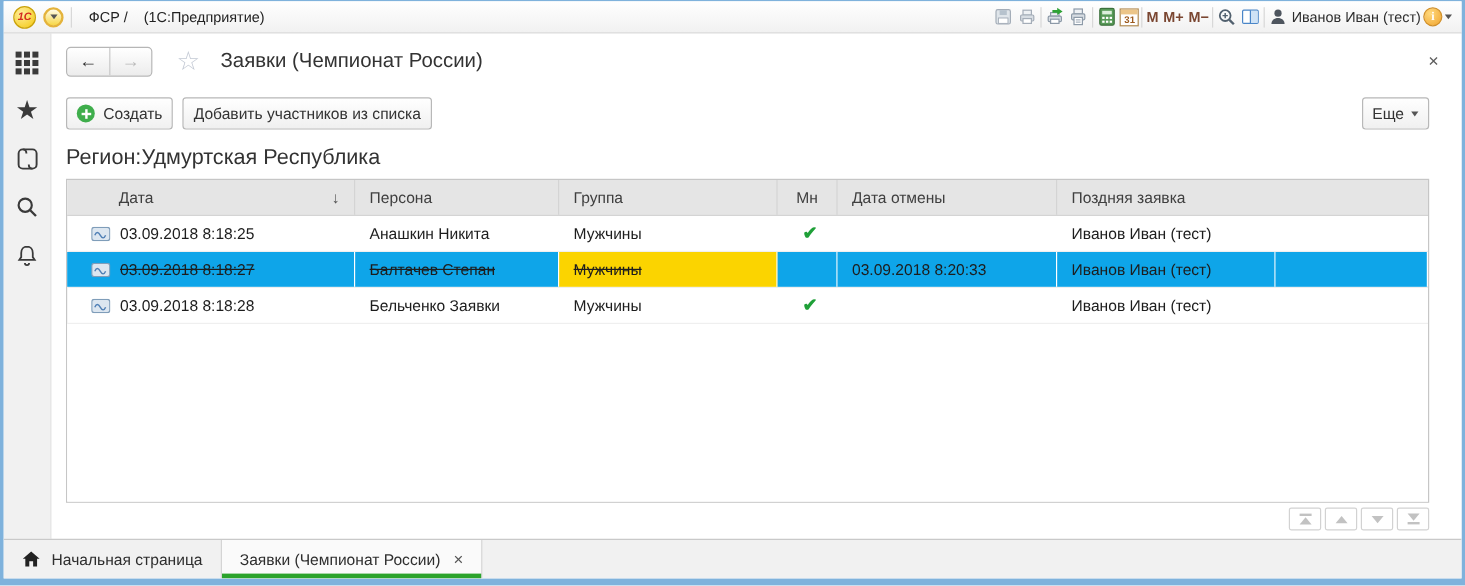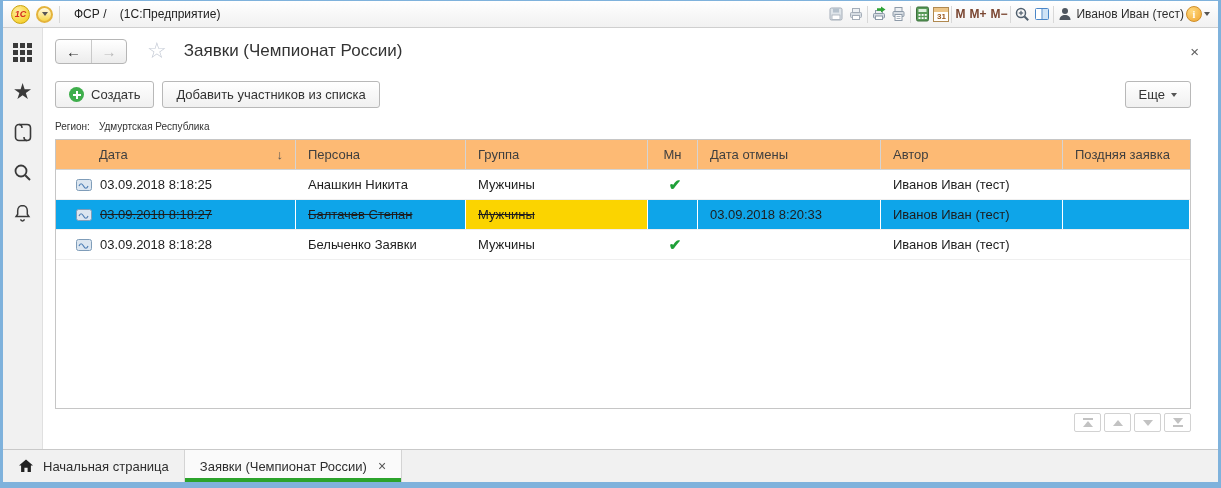--- a/index.html
+++ b/index.html
@@ -57,31 +57,31 @@
     background:linear-gradient(#ffffff,#ececec); height:25px; }
   .nav-btn { width:35px; display:flex; align-items:center; justify-content:center; font-size:15px; }
   .nav-back { color:#2f2f2f; }
   .nav-fwd { color:#b9b9b9; border-left:1px solid #c9c9c9; }
   .fav-star { margin-left:20px; font-size:22px; color:#c3c9d4; line-height:1; }
   .panel-title { margin-left:17px; font-size:17px; color:#333; white-space:nowrap; }
   .panel-close { margin-left:auto; margin-right:-8px; color:#5f5f5f; font-size:15px; }
   
   .toolbar { margin-top:17px; display:flex; align-items:center; gap:8px; flex:none; }
   .btn { border:1px solid #b8b8b8; border-radius:3px; background:linear-gradient(#ffffff,#f0f0f0);
-    height:27px; padding:0 13px; font-size:13px; color:#333; display:flex; align-items:center; gap:7px; }
+    height:27px; padding:0 8px; font-size:13px; color:#333; display:flex; align-items:center; gap:7px; }
   .plus-circle { width:15px; height:15px; border-radius:50%; background:#3fae4c; flex:none; position:relative; }
   .plus-circle::before, .plus-circle::after { content:""; position:absolute; background:#fff; }
   .plus-circle::before { left:3.5px; right:3.5px; top:6.5px; height:2px; }
   .plus-circle::after { top:3.5px; bottom:3.5px; left:6.5px; width:2px; }
   .btn-more { margin-left:auto; gap:6px; }
   
-  .region-row { margin-top:13px; font-size:10px; display:flex; gap:9px; flex:none; color:#333; }
+  .region-row { margin-top:13px; font-size:18px; display:flex; gap:0; flex:none; color:#333; }
   
   .grid { margin-top:7px; border:1px solid #c6c6c6; height:270px; display:flex; flex-direction:column; font-size:13px; flex:none; }
-  .grid-header { display:flex; height:30px; flex:none; background:#fdba74; border-bottom:1px solid #d4d4d4; color:#3f3f3f; }
+  .grid-header { display:flex; height:30px; flex:none; background:#e5e5e5; border-bottom:1px solid #d4d4d4; color:#3f3f3f; }
   .gh-cell { border-right:1px solid #d4d4d4; display:flex; align-items:center; padding:0 10px 0 12px; flex:none; white-space:nowrap; overflow:hidden; }
   .gh-cell:last-child { border-right:none; flex:1; }
   .c-date { width:240px; } .c-person { width:170px; } .c-group { width:182px; }
   .c-mn { width:50px; justify-content:center; padding:0; }
   .c-cancel { width:183px; } .c-author { width:182px; }
   .gh-date { padding-left:43px; justify-content:space-between; }
   .sort-arrow { color:#555; font-size:13px; margin-right:2px; }
   .grid-row { display:flex; height:30px; flex:none; border-bottom:1px solid #efefef; color:#1d1d1d; }
   .cell { display:flex; align-items:center; padding:0 8px 0 12px; white-space:nowrap; overflow:hidden; flex:none; }
   .cell.c-late { flex:1; }
@@ -286,23 +286,20 @@
             </div>
           <div class="gh-cell c-group">
               <span>Группа</span>
             </div>
           <div class="gh-cell c-mn">
               <span>Мн</span>
             </div>
           <div class="gh-cell c-cancel">
               <span>Дата отмены</span>
             </div>
-          <div class="gh-cell c-author">
-              <span>Автор</span>
-            </div>
           <div class="gh-cell c-late">
               <span>Поздняя заявка</span>
             </div>
         </div>
 
         <div class="grid-row">
           <div class="cell c-date cell-date">
             <svg class="rec-icon" width="16" height="12" viewBox="0 0 16 12">
                 <rect x="0.5" y="0.5" width="15" height="11" rx="2" fill="#dce6f0" stroke="#7f9db9"></rect>
                 <path d="M3 7 q2 -4.5 4.5 0 t4.5 0" stroke="#4f7fb5" fill="none" stroke-width="1.2"></path>

